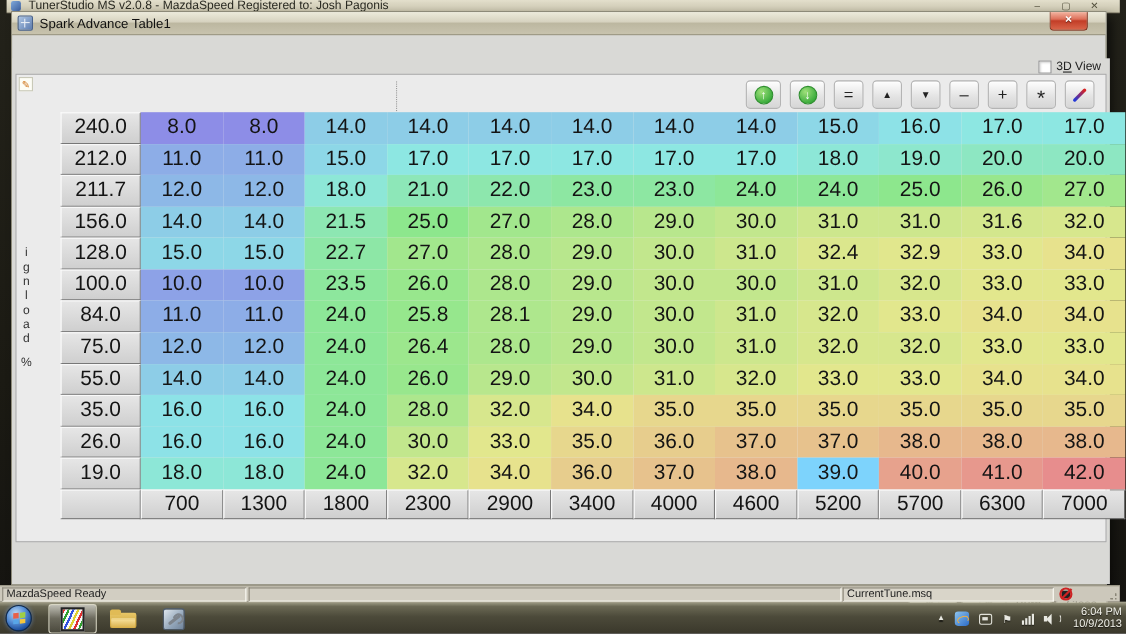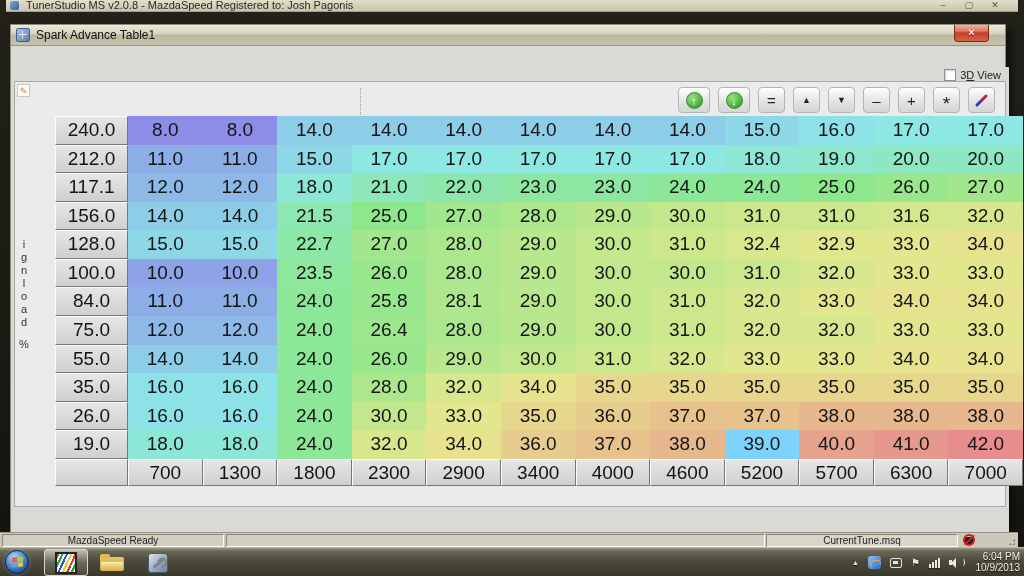--- a/index.html
+++ b/index.html
@@ -20,21 +20,21 @@
     background:linear-gradient(135deg,#7fa8d8,#3b5fa0); border-radius:2px;
   }
   .app-title-text{
     position:absolute; left:20px; top:-1px; font-size:11px; color:#2a2a22;
     white-space:nowrap;
   }
   .app-win-controls{ position:absolute; right:10px; top:0; font-size:9px; color:#55523f; letter-spacing:0;}
   .app-win-controls span{ display:inline-block; width:26px; text-align:center; }
   
   .dialog{
-    position:absolute; left:10px; top:24px; width:996px; height:522px;
+    position:absolute; left:10px; top:10px; width:996px; height:522px;
     background:#d9d9d6; border:1px solid #8d8a79;
     box-shadow:5px 5px 9px rgba(0,0,0,.6);
   }
   .dlg-titlebar{
     position:relative; height:21px;
     background:linear-gradient(180deg,#eceadb 0%,#d6d2bf 45%,#bcb7a0 50%,#c8c3ae 100%);
     border-bottom:1px solid #9a957f;
   }
   .dlg-icon{
     position:absolute; left:5px; top:3px; width:14px; height:14px;
@@ -109,21 +109,21 @@
   .burn{ left:903px; width:42px; line-height:20px; }
   .close2{ left:949px; width:47px; line-height:20px; }
   
   .statusbar{
     position:absolute; left:0; top:532px; width:1018px; height:15px;
     background:#ccc8bb; border-top:1px solid #989483;
   }
   .sfield{
     position:absolute; top:1px; height:13px; background:#d2cec2;
     border:1px solid; border-color:#8a8678 #fdfdf6 #fdfdf6 #8a8678;
-    font-size:10px; color:#222; padding:0 3px; line-height:12px; overflow:hidden;text-align:center;
+    font-size:10px; color:#222; padding:0 3px; line-height:12px; overflow:hidden;
   }
   .s-left{ left:2px; width:222px; }
   .s-prog{ left:226px; width:539px; padding:0; }
   .s-prog .bar{ width:100%; height:100%; }
   .s-file{ left:766px; width:192px; background:#d9d5c9; }
   .s-icon{ position:absolute; left:962px; top:1px; width:15px; height:13px; }
   .s-icon .box{ position:absolute; left:3px; top:3px; width:8px; height:7px; background:#222; }
   .s-icon .ring{ position:absolute; left:1px; top:0; width:12px; height:12px; border:2px solid #c22; border-radius:50%; }
   .s-icon .slash{ position:absolute; left:1px; top:5px; width:13px; height:2px; background:#c22; transform:rotate(-45deg); }
   .grip{ position:absolute; right:3px; bottom:2px; width:8px; height:8px;
@@ -264,21 +264,21 @@
           <div class="cell" style="background: rgb(141, 215, 231);">15.0</div>
           <div class="cell" style="background: rgb(141, 231, 226);">17.0</div>
           <div class="cell" style="background: rgb(141, 231, 226);">17.0</div>
           <div class="cell" style="background: rgb(141, 231, 226);">17.0</div>
           <div class="cell" style="background: rgb(141, 231, 226);">17.0</div>
           <div class="cell" style="background: rgb(141, 231, 226);">17.0</div>
           <div class="cell" style="background: rgb(141, 231, 215);">18.0</div>
           <div class="cell" style="background: rgb(141, 231, 205);">19.0</div>
           <div class="cell" style="background: rgb(141, 231, 194);">20.0</div>
           <div class="cell" style="background: rgb(141, 231, 194);">20.0</div>
-          <div class="cell hdr">117.1</div>
+          <div class="cell hdr">211.7</div>
           <div class="cell" style="background: rgb(141, 184, 231);">12.0</div>
           <div class="cell" style="background: rgb(141, 184, 231);">12.0</div>
           <div class="cell" style="background: rgb(141, 231, 215);">18.0</div>
           <div class="cell" style="background: rgb(141, 231, 184);">21.0</div>
           <div class="cell" style="background: rgb(141, 231, 173);">22.0</div>
           <div class="cell" style="background: rgb(141, 231, 162);">23.0</div>
           <div class="cell" style="background: rgb(141, 231, 162);">23.0</div>
           <div class="cell" style="background: rgb(141, 231, 152);">24.0</div>
           <div class="cell" style="background: rgb(141, 231, 152);">24.0</div>
           <div class="cell" style="background: rgb(141, 231, 141);">25.0</div>

